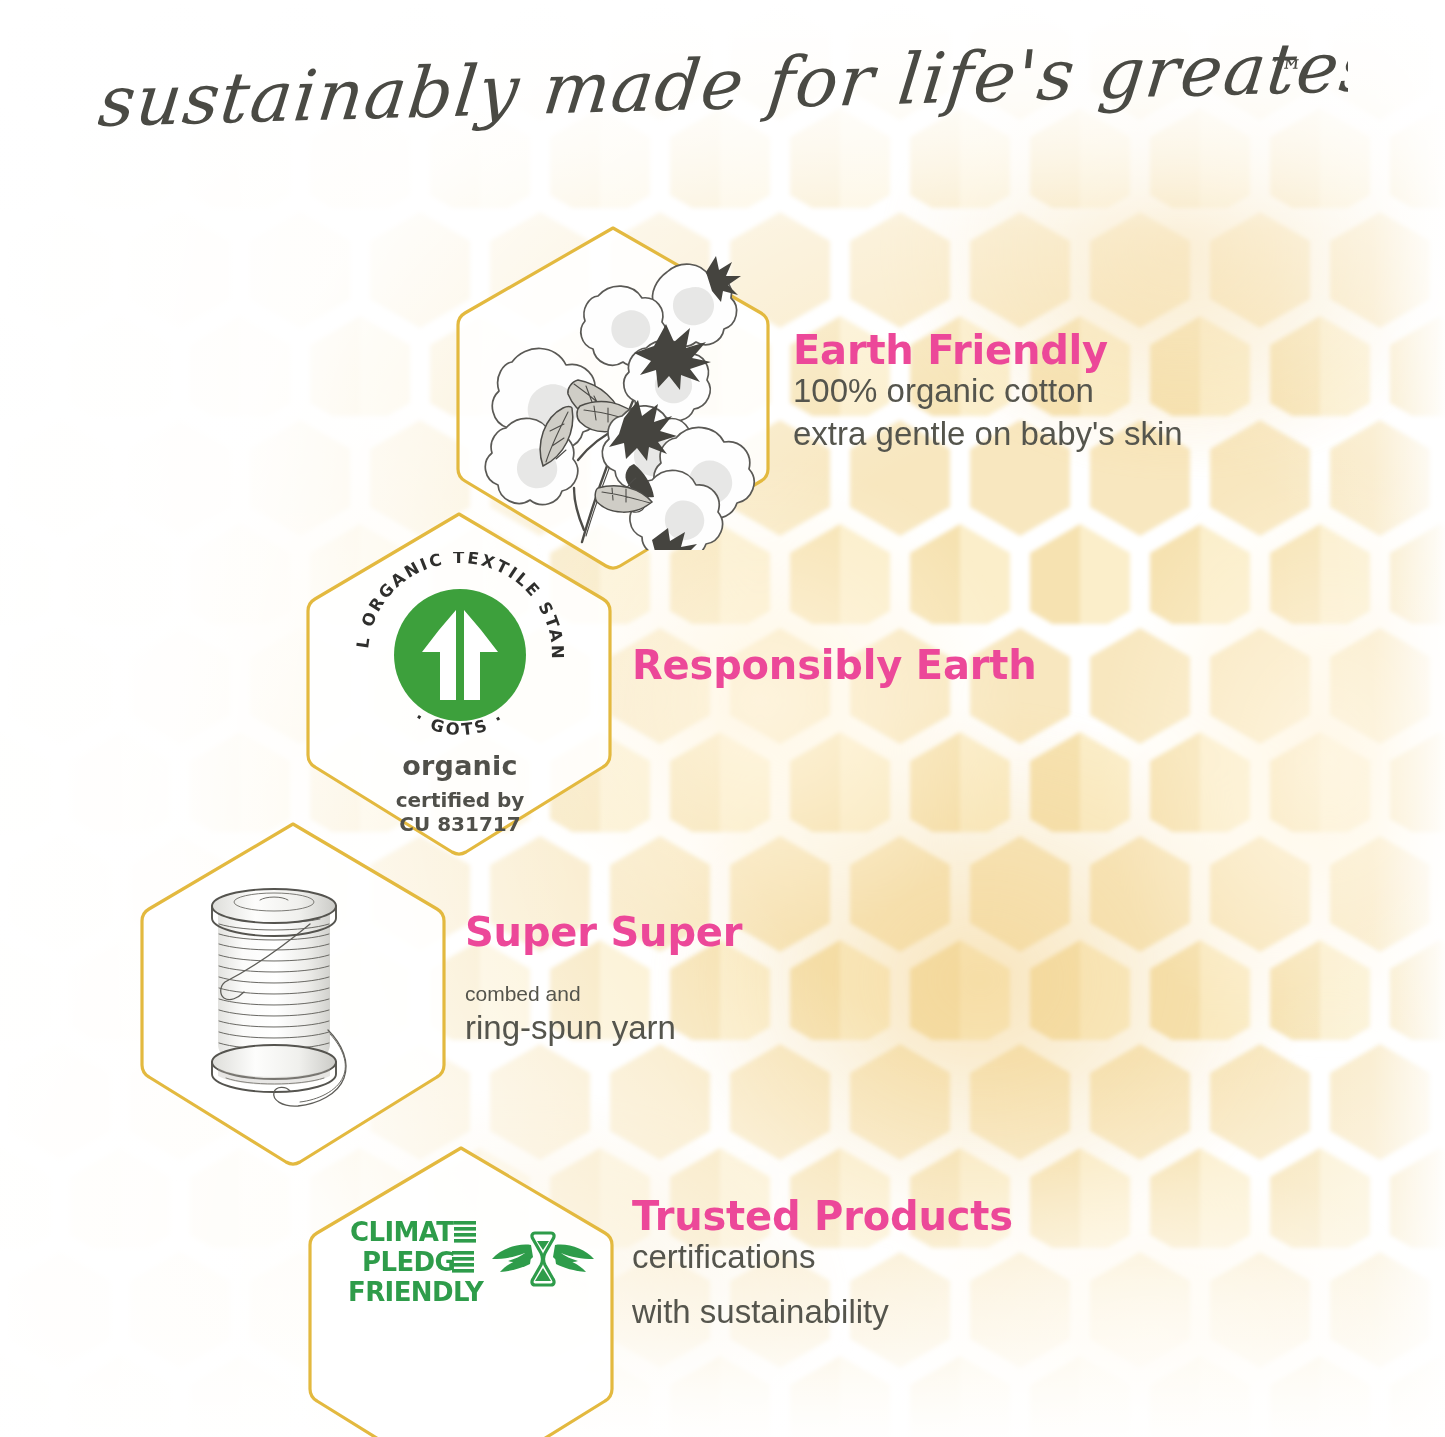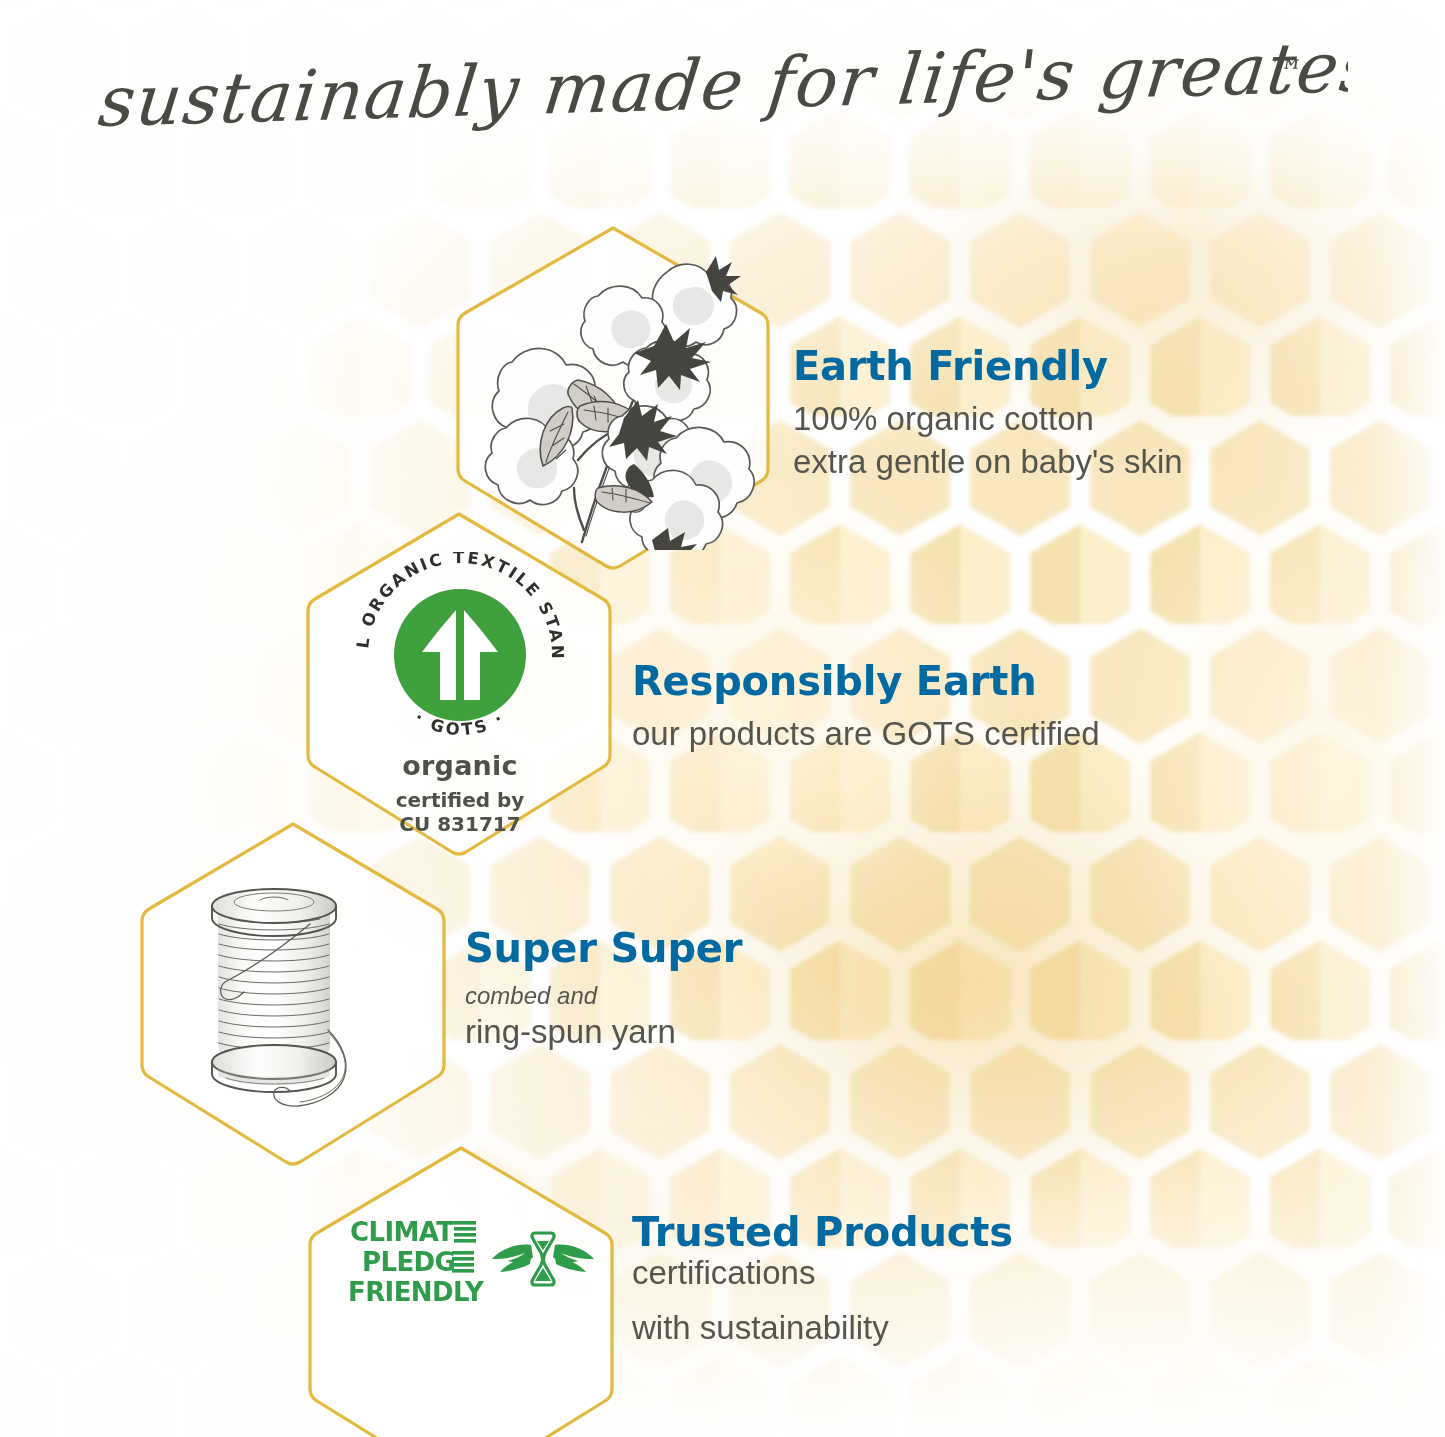--- a/index.html
+++ b/index.html
@@ -37,25 +37,24 @@
   .hexcard{position:absolute;z-index:4;}
   .hexcard svg{display:block;overflow:visible;}
 
   .hex-art{position:absolute;z-index:5;pointer-events:none;}
 
   
   .block{position:absolute;z-index:6;}
   .block .head{
     font-family:"DejaVu Sans", sans-serif;
     font-weight:700;
-    color:#0369a1;
+    color:#ec4899;
     letter-spacing:-0.2px;
     line-height:1.0;
     white-space:nowrap;
-    margin-top:16px;
   }
   .block .sub{
     font-family:"Liberation Sans", sans-serif;
     font-weight:400;
     color:#55554d;
     line-height:1.30;
     white-space:nowrap;
   }
 
   
@@ -331,32 +330,31 @@
 
       <g fill="#2e9c4a">
         <path d="M64 22 C78 20 94 26 103 36 C90 36 80 34 70 30 C74 33 80 36 87 38 C76 41 66 39 62 34 Z"></path>
         <path d="M64 34 C76 35 88 41 95 49 C83 48 73 45 65 41 Z"></path>
       </g>
     </svg>
   </div>
 
   <div class="block" style="left:793px;top:330px;">
     <div class="head" style="font-size:40px;">Earth Friendly</div>
-    <div class="sub" style="font-size:33px;margin-top:12px;">100% organic cotton</div>
+    <div class="sub" style="font-size:33px;">100% organic cotton</div>
     <div class="sub" style="font-size:33px;">extra gentle on baby's skin</div>
   </div>
 
   <div class="block" style="left:632px;top:645px;">
     <div class="head" style="font-size:40px;">Responsibly Earth</div>
-    <div class="sub" style="font-size:33px;margin-top:12px;">our products are GOTS certified</div>
   </div>
 
   <div class="block" style="left:465px;top:912px;">
     <div class="head" style="font-size:40px;">Super Super</div>
-    <div class="sub" style="font-size:24px;margin-top:12px;font-style:italic;">combed and</div>
+    <div class="sub" style="font-size:21px;margin-top:28px;">combed and</div>
     <div class="sub" style="font-size:33px;">ring-spun yarn</div>
   </div>
 
   <div class="block" style="left:632px;top:1196px;">
     <div class="head" style="font-size:40px;">Trusted Products</div>
     <div class="sub" style="font-size:33px;">certifications</div>
     <div class="sub" style="font-size:33px;margin-top:12px;">with sustainability</div>
   </div>
 
 </div>

